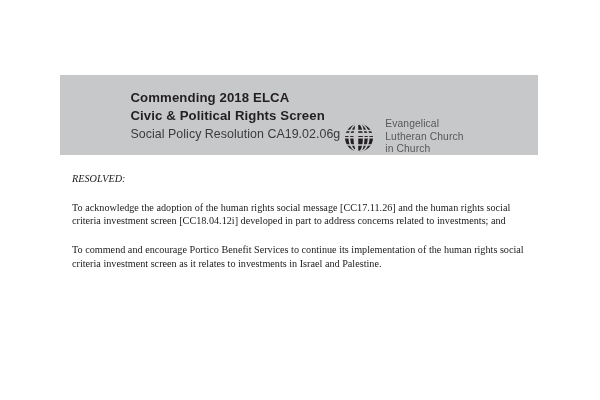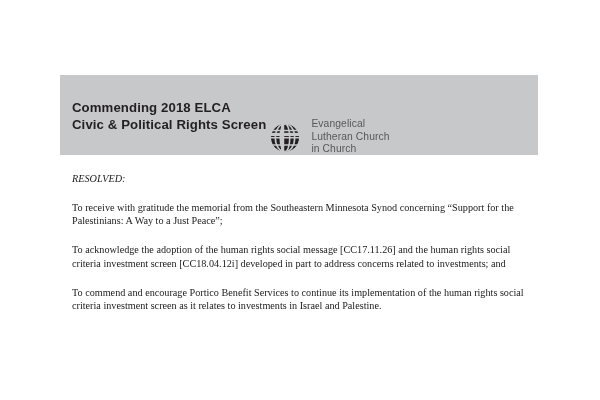--- a/index.html
+++ b/index.html
@@ -25,21 +25,21 @@
   
   .header-band {
     position: absolute;
     left: 60px;
     top: 75px;
     width: 478px;
     height: 80px;
     background: #c7c8ca;
     display: flex;
     align-items: center;
-    justify-content: flex-start;
+    justify-content: center;
     box-sizing: border-box;
     padding: 0 14px 0 12px;
   }
 
   .header-titles {
     display: flex;
     flex-direction: column;
     justify-content: center;
     padding-top: 2px;
   }
@@ -127,20 +127,21 @@
 </head>
 <body>
 
 <div class="page">
 
   <div class="header-band">
 
     <div class="header-titles">
       <div class="doc-title-line">Commending 2018 ELCA</div>
       <div class="doc-title-line">Civic &amp; Political Rights Screen</div>
+      <div class="doc-subtitle">Social Policy Resolution CA19.02.06g</div>
     </div>
 
     <div class="logo">
       <span class="logo-mark-wrap">
         <svg class="logo-mark" viewBox="0 0 100 100" xmlns="http://www.w3.org/2000/svg" aria-hidden="true">
           <defs>
             <clipPath id="globeClip">
               <circle cx="50" cy="52" r="37"></circle>
             </clipPath>
           </defs>
@@ -172,21 +173,20 @@
       </span>
     </div>
 
   </div>
 
   <div class="body-area">
 
 
     <p class="resolved-label">RESOLVED:</p>
 
-    <p class="resolution-item">To receive with gratitude the memorial from the Southeastern Minnesota Synod concerning “Support for the Palestinians: A Way to a Just Peace”;</p>
 
     <p class="resolution-item">To acknowledge the adoption of the human rights social message [CC17.11.26] and the human rights social criteria investment screen [CC18.04.12i] developed in part to address concerns related to investments; and</p>
 
     <p class="resolution-item">To commend and encourage Portico Benefit Services to continue its implementation of the human rights social criteria investment screen as it relates to investments in Israel and Palestine.</p>
 
   </div>
 
 </div>
 
 </body></html>

